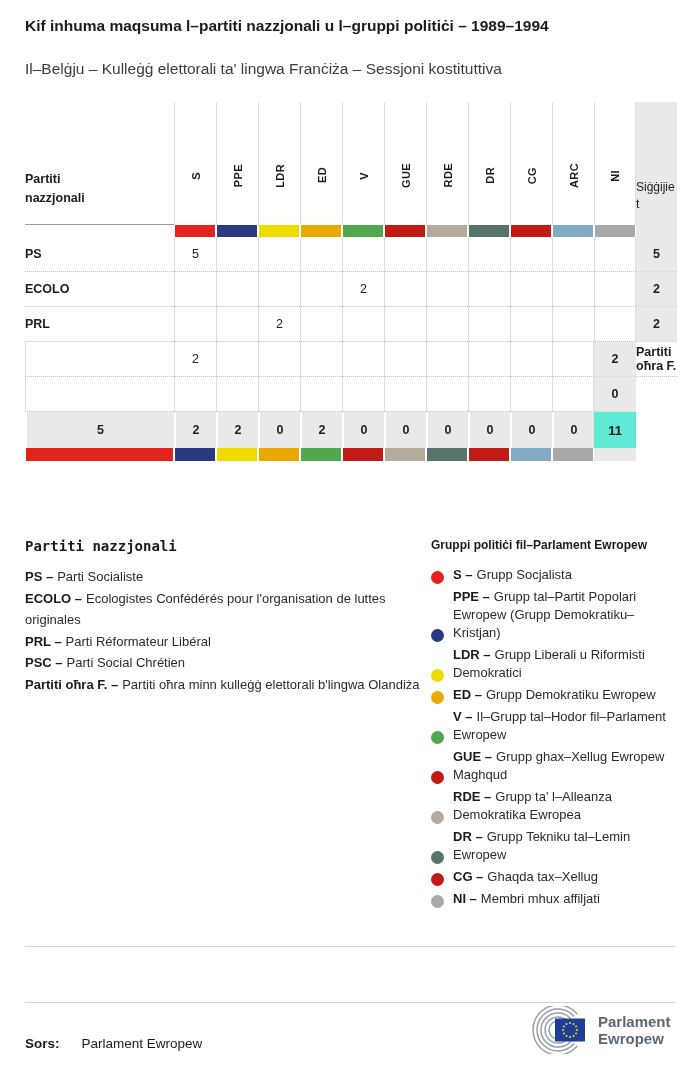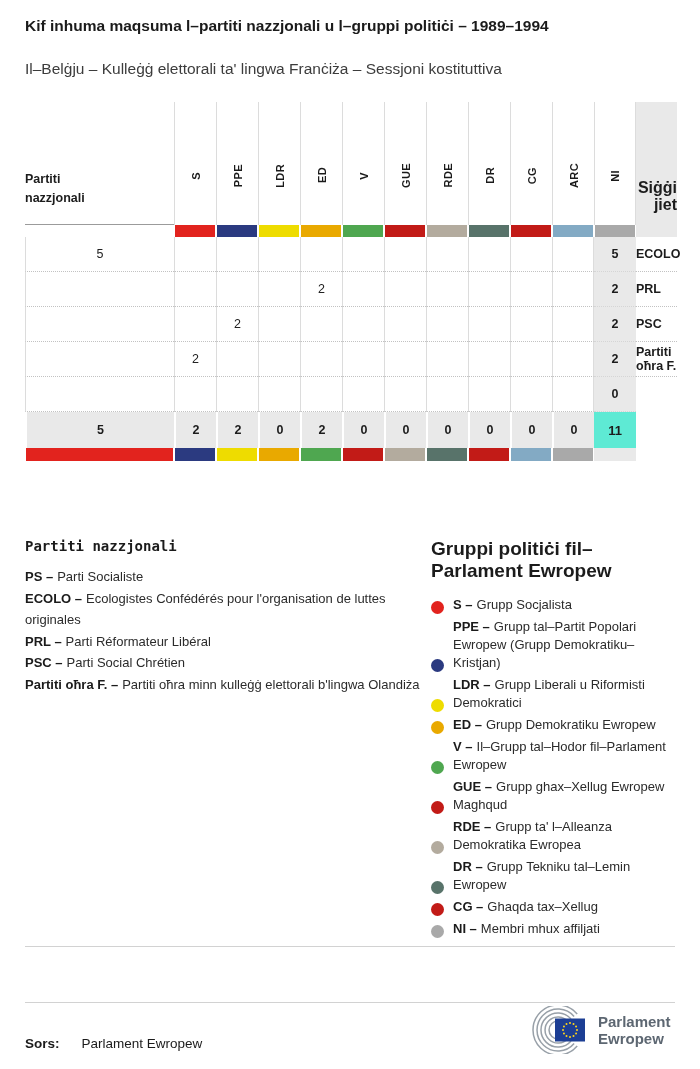--- a/index.html
+++ b/index.html
@@ -13,21 +13,21 @@
           grid-template-columns:149px repeat(11,42px) 41px;
           grid-template-rows:123px 12px repeat(5,35px) 36px 13px;}
   .c{box-sizing:border-box;}
   .hl{display:flex;align-items:flex-end;border-bottom:1px solid #9b9b9b;padding-bottom:16px;}
   .hl-in{width:68px;font-weight:bold;font-size:12.5px;line-height:19px;overflow-wrap:anywhere;}
   .ch{display:flex;align-items:center;justify-content:center;padding-top:24px;border-left:1px solid #dcdcdc;}
   .ch.lc{border-right:1px solid #dcdcdc;}
   .vt{writing-mode:vertical-rl;transform:rotate(180deg);font-weight:bold;font-size:11px;
       letter-spacing:.4px;color:#1a1a1a;}
   .sh{background:#e9e9e9;display:flex;align-items:flex-end;justify-content:center;padding-bottom:12px;}
-  .sh-in{width:42px;font-weight:bold;font-size:16px;line-height:17px;overflow-wrap:anywhere;text-align:right;}
+  .sh-in{width:42px;font-weight:normal;font-size:12px;line-height:17px;overflow-wrap:anywhere;text-align:left;}
   .bc{padding:0 1px;}
   .bar{width:100%;height:100%;}
   .sg{background:#e9e9e9;}
   .rl{display:flex;align-items:center;font-weight:bold;font-size:12.5px;
       border-bottom:1px dotted #c2c2c2;}
   .rv{display:flex;align-items:center;justify-content:center;font-size:12.5px;color:#222;
       border-left:1px solid #dcdcdc;border-bottom:1px dotted #c2c2c2;}
   .rv.lc{border-right:1px solid #dcdcdc;}
   .rs{background:#e9e9e9;display:flex;align-items:center;justify-content:center;
       font-weight:bold;font-size:12.5px;border-bottom:1px dotted #d5d5d5;}
@@ -37,21 +37,21 @@
   .ts{background:#5eead4;display:flex;align-items:center;justify-content:center;
       font-weight:bold;font-size:13px;}
 
   
   .leg-parties{position:absolute;left:25px;top:538px;width:398px;}
   .leg-parties h3{margin:0 0 12px 0;font-family:"DejaVu Sans Mono","Liberation Mono",monospace;
                   font-size:14px;font-weight:bold;color:#1b1b1b;}
   .pi{margin:0;font-size:13px;line-height:21.5px;color:#2b2b2b;}
   .pi b{color:#1b1b1b;margin-right:4px;}
   .leg-groups{position:absolute;left:431px;top:538px;width:248px;}
-  .leg-groups h3{margin:0 0 14px 0;font-size:19px;font-weight:bold;color:#1b1b1b;}
+  .leg-groups h3{margin:0 0 14px 0;font-size:12px;font-weight:bold;color:#1b1b1b;}
   .gi{display:flex;align-items:flex-end;margin-bottom:4px;}
   .dot{flex:0 0 13px;width:13px;height:13px;border-radius:50%;margin:2px 9px 0 0;}
   .gi-t{font-size:13px;line-height:18px;color:#2b2b2b;}
   .gi-t b{color:#1b1b1b;margin-right:4px;}
 
   
   .rule{position:absolute;left:25px;width:650px;border-top:1px solid #d2d2d2;height:0;}
   .r1{top:946px;} .r2{top:1002px;}
   .note{position:absolute;left:25px;top:956px;width:650px;font-size:12.5px;line-height:20px;color:#2b2b2b;}
   .source{position:absolute;left:25px;top:1036px;font-size:13.5px;color:#1b1b1b;}
@@ -138,20 +138,21 @@
         <div class="bar" style="background: rgb(194, 27, 23);"></div>
       </div>
     <div class="c bc">
         <div class="bar" style="background: rgb(131, 170, 196);"></div>
       </div>
     <div class="c bc">
         <div class="bar" style="background: rgb(169, 169, 169);"></div>
       </div>
     <div class="c sg"></div>
 
+    <div class="c rl">PS</div>
     <div class="c rv">5</div>
     <div class="c rv"></div>
     <div class="c rv"></div>
     <div class="c rv"></div>
     <div class="c rv"></div>
     <div class="c rv"></div>
     <div class="c rv"></div>
     <div class="c rv"></div>
     <div class="c rv"></div>
     <div class="c rv"></div>
@@ -179,21 +180,20 @@
     <div class="c rv"></div>
     <div class="c rv"></div>
     <div class="c rv"></div>
     <div class="c rv"></div>
     <div class="c rv"></div>
     <div class="c rv"></div>
     <div class="c rv"></div>
     <div class="c rv lc"></div>
     <div class="c rs">2</div>
 
-    <div class="c rl">PSC</div>
     <div class="c rv"></div>
     <div class="c rv">2</div>
     <div class="c rv"></div>
     <div class="c rv"></div>
     <div class="c rv"></div>
     <div class="c rv"></div>
     <div class="c rv"></div>
     <div class="c rv"></div>
     <div class="c rv"></div>
     <div class="c rv"></div>

